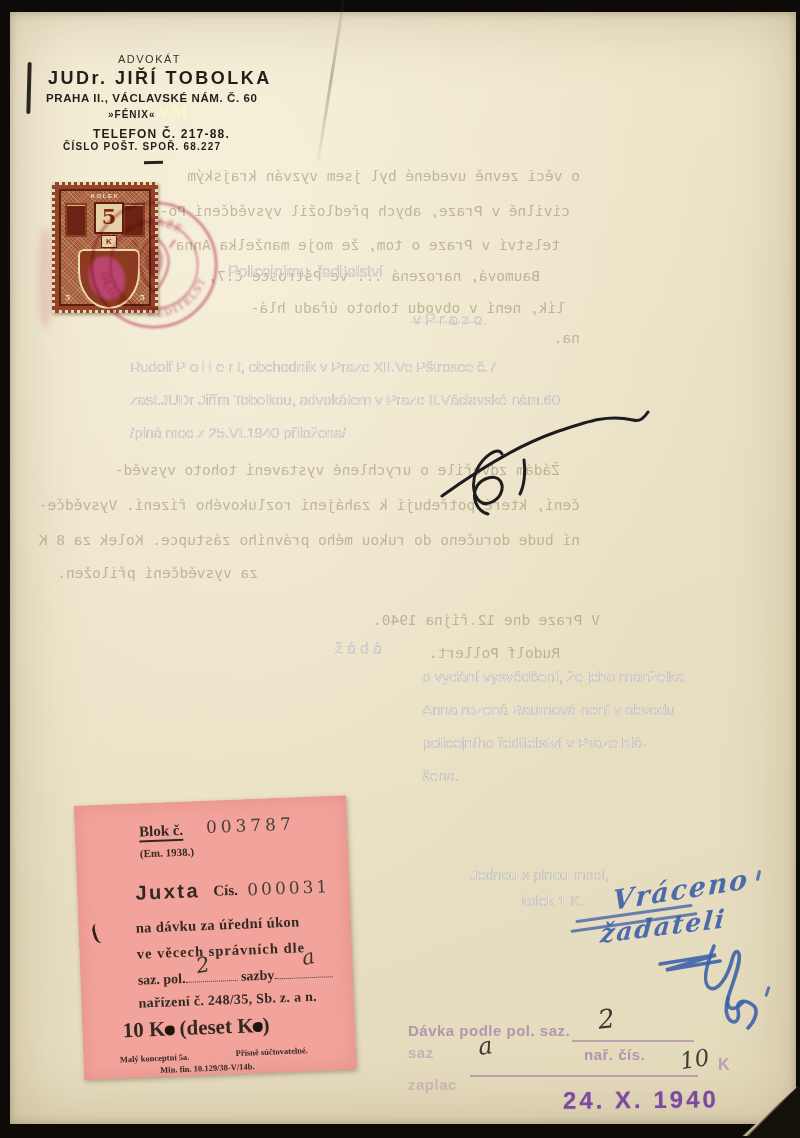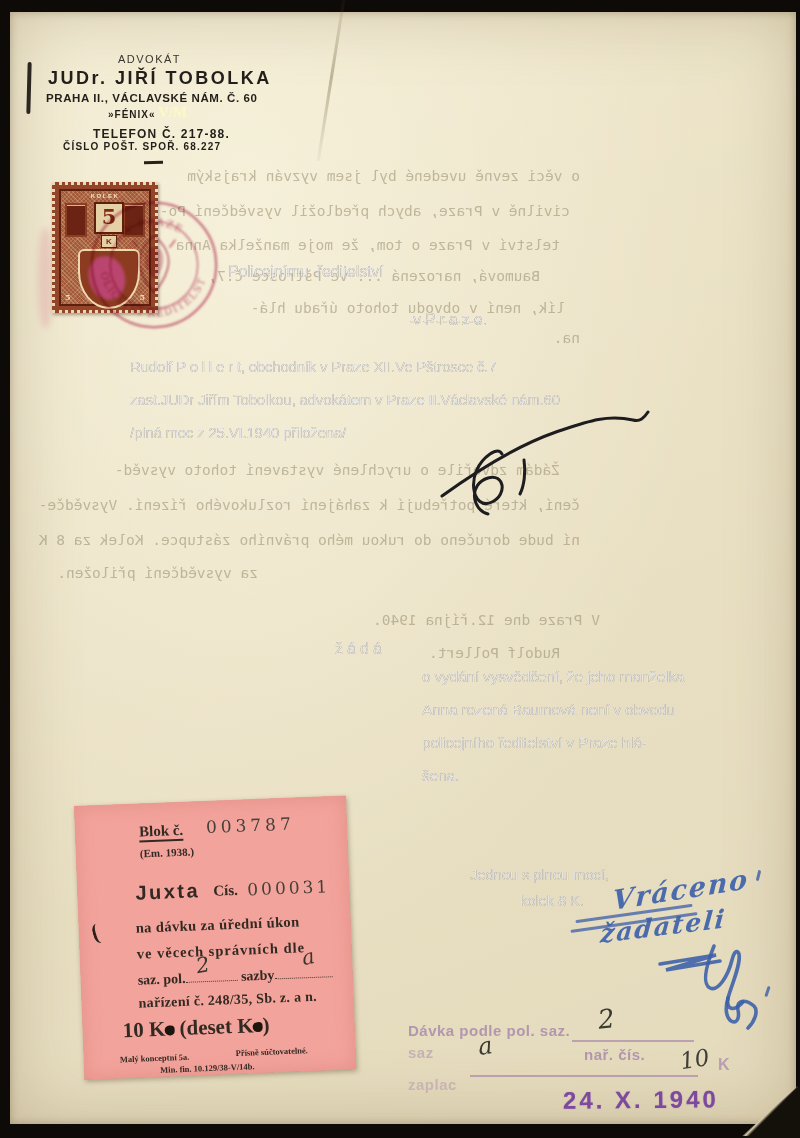--- a/index.html
+++ b/index.html
@@ -182,21 +182,21 @@
   <div>
     <div class="t t16" style="left:335px;top:640px;">ž á d á</div>
     <div class="t" style="left:422px;top:668px;font-size:15.5px;">o vydání vysvědčení, že jeho manželka</div>
     <div class="t" style="left:422px;top:701px;font-size:15.5px;">Anna rozená Baumová není v obvodu</div>
     <div class="t" style="left:422px;top:734px;font-size:15.5px;">policejního ředitelství v Praze hlá-</div>
     <div class="t" style="left:422px;top:767px;font-size:15.5px;">šena.</div>
   </div>
 
   <div>
     <div class="t" style="left:470px;top:866px;">Jednou s plnou mocí,</div>
-    <div class="t" style="left:520px;top:892px;">kolek 8 K.</div>
+    <div class="t" style="left:520px;top:892px;">kolek 1 K.</div>
   </div>
 
   <div>
     <div class="blue" style="left:612px;top:874px;font-size:27px;letter-spacing:2px;transform:rotate(-9deg) skewX(-12deg);">Vráceno</div>
     <div class="blue" style="left:600px;top:912px;font-size:25px;letter-spacing:2px;transform:rotate(-7deg) skewX(-12deg);">žadateli</div>
     <div class="blue-line" style="left:575px;top:912px;width:118px;transform:rotate(-8deg);"></div>
     <div class="blue-line" style="left:570px;top:921px;width:128px;transform:rotate(-8deg);"></div>
     <div class="tick" style="left:757px;top:870px;transform:rotate(14deg);"></div>
     <div class="tick" style="left:766px;top:986px;transform:rotate(18deg);"></div>
     <svg style="position:absolute;left:648px;top:932px;width:135px;height:115px;" viewBox="0 0 135 115">

